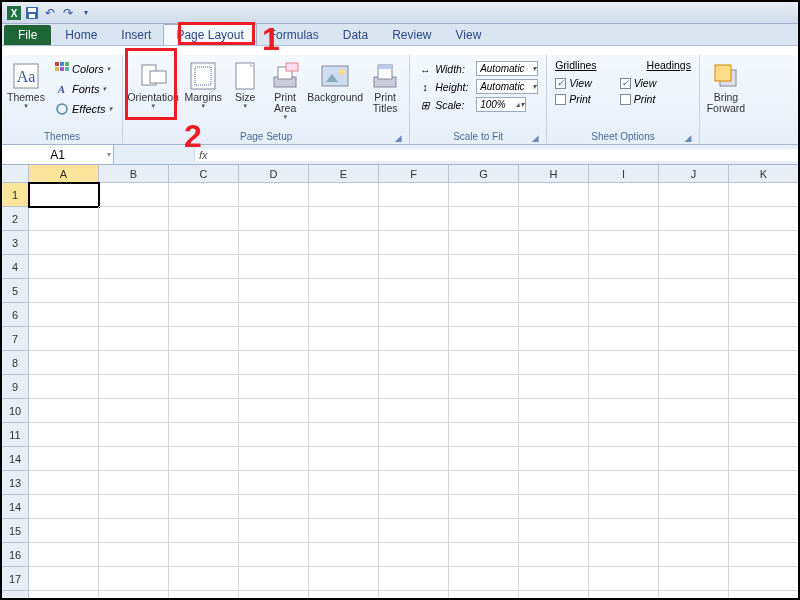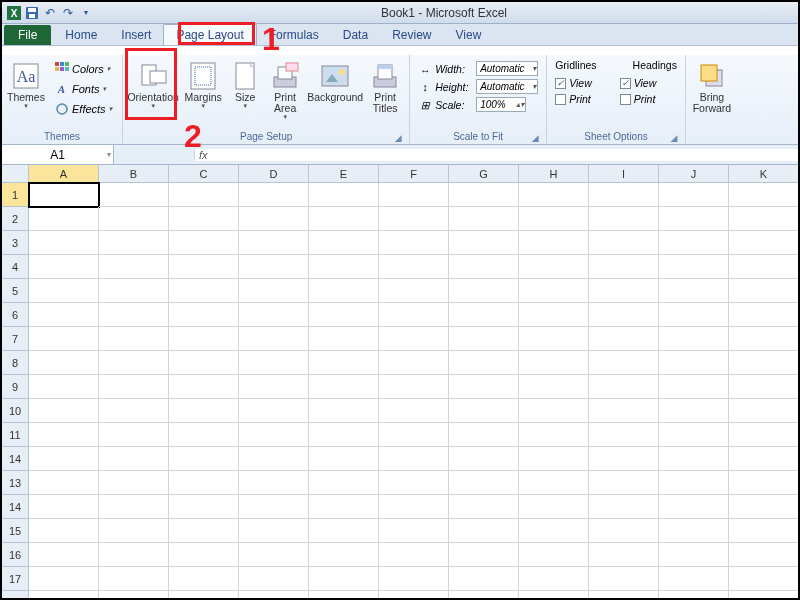--- a/index.html
+++ b/index.html
@@ -33,21 +33,21 @@
 
 .scale-row { display: flex; align-items: center; gap: 3px; font-size: 10.5px; padding: 0 2px; }
 .scale-row .ic { width: 14px; display: inline-flex; justify-content: center; }
 .scale-row .lab { width: 38px; }
 .scale-sel { border: 1px solid #9ab; background: #fff; font-size: 10px; padding: 0 12px 0 3px; height: 15px; line-height: 13px; width: 62px; position: relative; }
 .scale-sel .sar { position: absolute; right: 1px; top: 0; font-size: 8px; color: #555; }
 
 .chk-row { display: flex; align-items: center; gap: 3px; font-size: 10.5px; padding: 0 2px; }
 .chk { width: 11px; height: 11px; border: 1px solid #7a8a9a; background: #fff; display: inline-flex; align-items: center; justify-content: center; font-size: 9px; color: #2a5a9e; }
 
-.sheet-hdr { display: flex; gap: 36px; font-size: 10.5px; padding: 0 4px 2px 4px; justify-content: flex-start; }
+.sheet-hdr { display: flex; gap: 50px; font-size: 10.5px; padding: 0 4px 2px 4px; justify-content: flex-start; text-decoration: underline; }
 
 .namebox-row { height: 20px; background: #e6eef8; border-bottom: 1px solid #a5b5cd; display: flex; align-items: center; }
 .namebox { width: 112px; border-right: 1px solid #a5b5cd; height: 100%; display: flex; align-items: center; justify-content: center; background: #fff; font-size: 12px; position: relative; }
 .namebox .nbar { position: absolute; right: 2px; font-size: 8px; color: #888; }
 .fx-area { display: flex; align-items: center; gap: 6px; padding: 0 4px; flex: 1; background: #fff; border-left: 1px solid #d0d8e4; margin-left: 80px; }
 .fx { font-style: italic; font-size: 11px; color: #555; }
 .fx-input { flex: 1; height: 100%; }
 
 .grid-wrap { position: relative; background: #fff; }
 .select-all { position: absolute; left: 0; top: 0; width: 27px; height: 18px; background: #e8eef6; border-right: 1px solid #b8c4d4; border-bottom: 1px solid #b8c4d4; }
@@ -82,21 +82,20 @@
       <svg width="14" height="14">
           <rect x="1" y="1" width="12" height="12" fill="#3a6ab0" rx="1"></rect>
           <rect x="3" y="2" width="8" height="4" fill="#fff"></rect>
           <rect x="4" y="8" width="6" height="4" fill="#fff"></rect>
         </svg>
     </span>
     <span class="qat-icon">↶</span>
     <span class="qat-icon">↷</span>
     <span class="qat-icon" style="font-size:8px">▾</span>
   </div>
-  <div class="title">Book1 - Microsoft Excel</div>
 </div>
 
 <div class="tabs">
   <div class="file-tab">File</div>
   <div class="tab">Home</div>
   <div class="tab">Insert</div>
   <div class="tab active">Page Layout</div>
   <div class="tab">Formulas</div>
   <div class="tab">Data</div>
   <div class="tab">Review</div>

